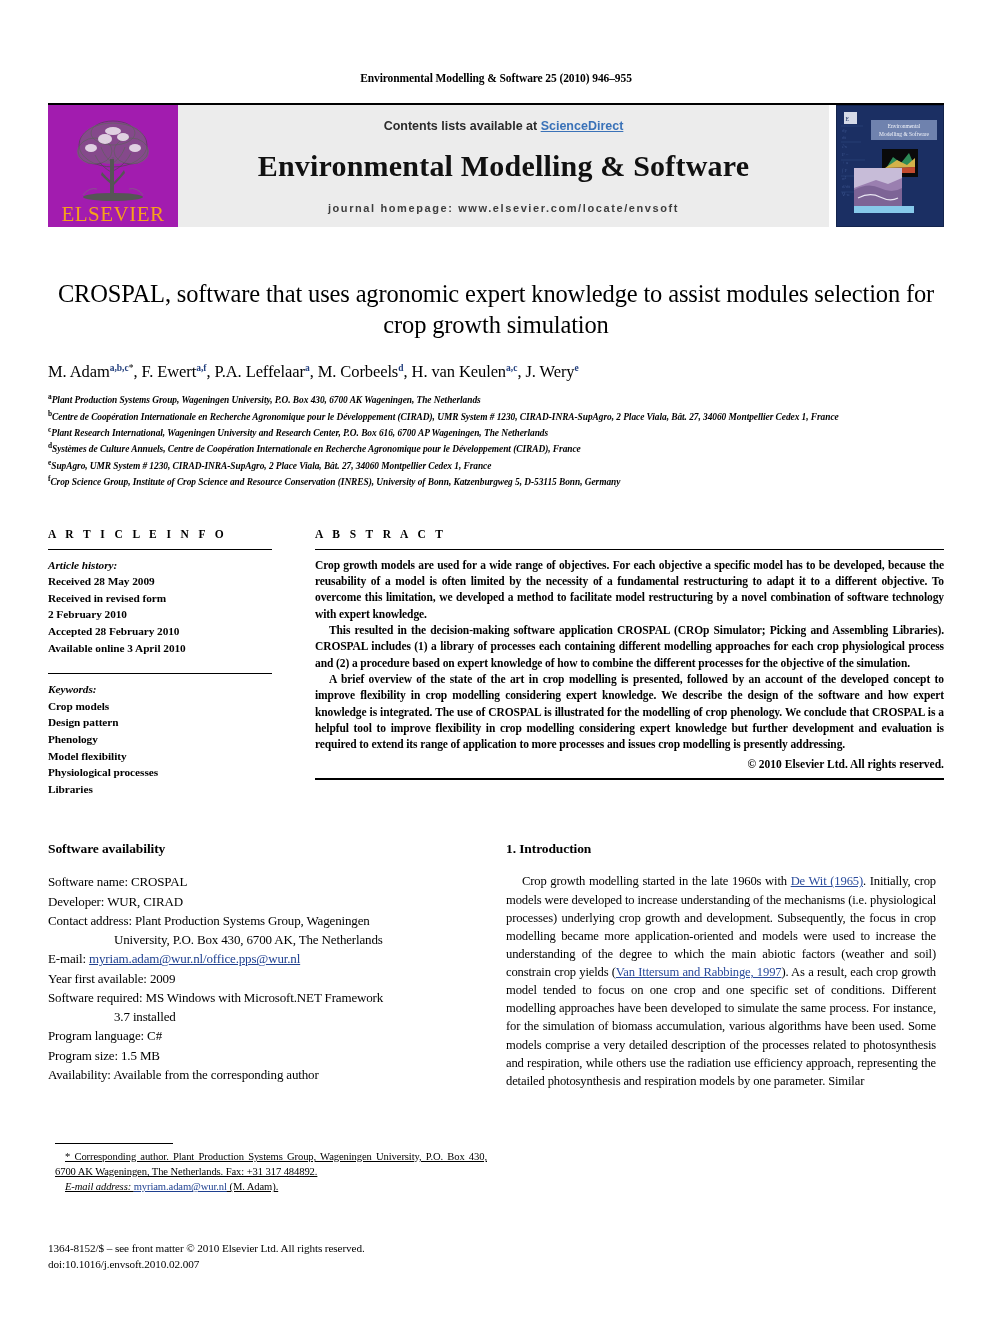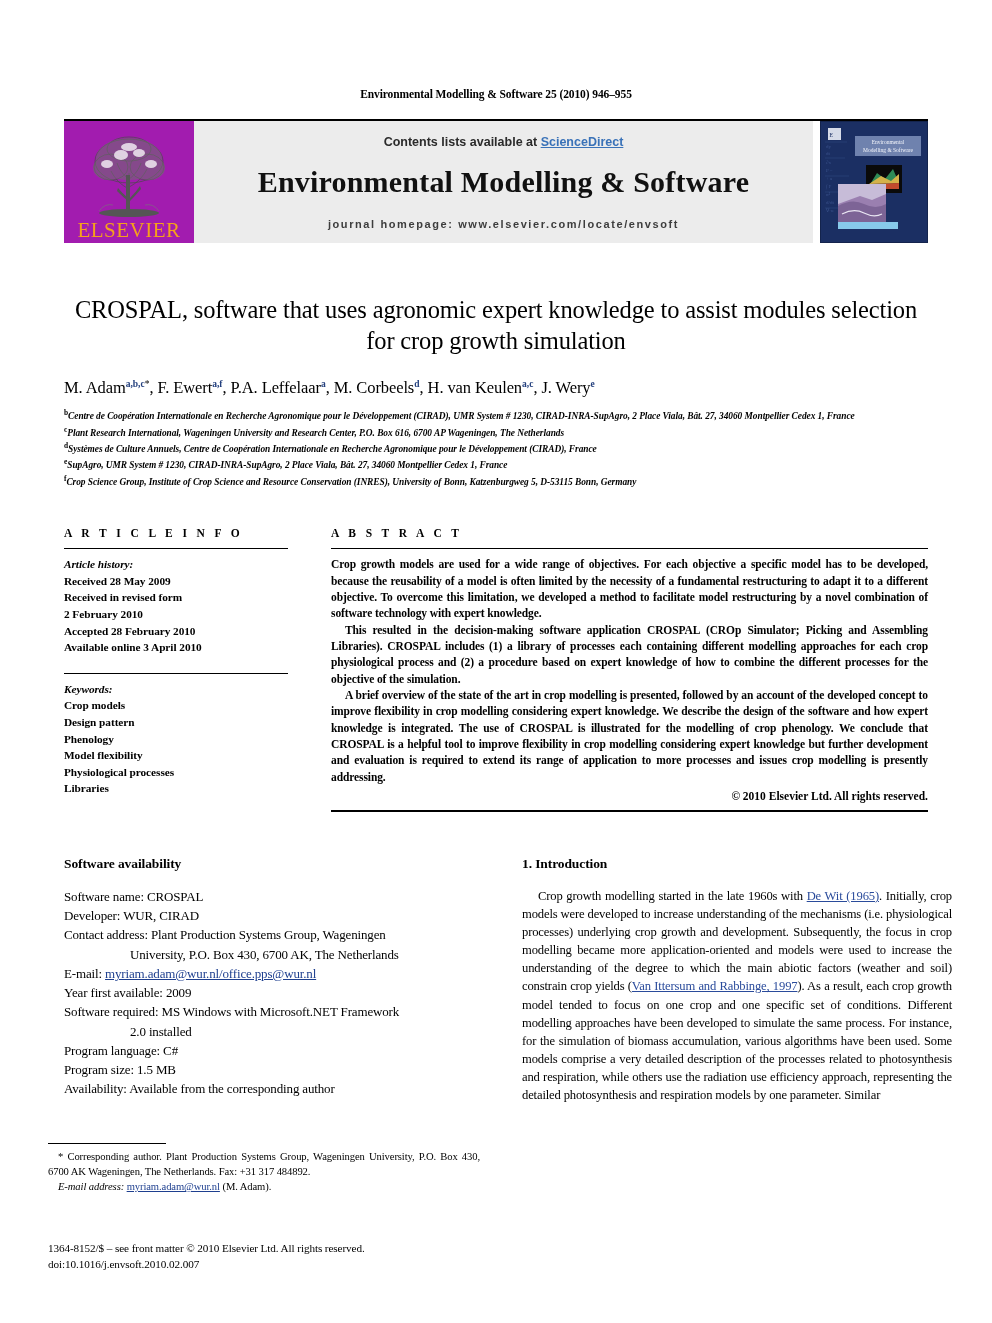--- a/index.html
+++ b/index.html
@@ -12,21 +12,21 @@
     height: 1323px;
     font-family: "Liberation Serif", "DejaVu Serif", serif;
     color: #000000;
     position: relative;
     overflow: hidden;
   }
   .page {
     position: relative;
     width: 992px;
     height: 1323px;
-    padding: 16px;
+    padding: 0;
     box-sizing: border-box;
   }
 
   
   .runninghead {
     text-align: center;
     font-size: 11.5px;
     font-weight: bold;
     letter-spacing: -0.1px;
     padding-top: 72px;
@@ -243,23 +243,24 @@
     line-height: 1.44;
     text-align: justify;
     letter-spacing: -0.15px;
   }
   .intro-text p { margin: 0; text-indent: 16px; }
   .cite { color: #2a4b9b; }
 
   
   .footnote {
     position: absolute;
-    left: 48px;
+    left: 55px;
     top: 1143px;
     width: 432px;
+    text-decoration: underline;
   }
   .fn-rule {
     border-top: 0.9px solid #000;
     width: 118px;
     margin-bottom: 5px;
   }
   .fn-text {
     font-size: 10.6px;
     line-height: 1.43;
     text-align: justify;
@@ -372,20 +373,21 @@
         <path d="M21 92 q12 -6 22 -1 q10 5 18 1" stroke="#e9e5f2" stroke-width="1.2" fill="none"></path>
         <rect x="17" y="100" width="60" height="7" fill="#87c9ea"></rect>
       </svg>
     </div>
   </div>
 
   <div class="title-block">
     <h1 class="article-title">CROSPAL, software that uses agronomic expert knowledge to assist modules selection for crop growth simulation</h1>
     <div class="authors"><span>M. Adam</span><sup>a,b,c</sup><sup class="star">*</sup>, <span>F. Ewert</span><sup>a,f</sup>, <span>P.A. Leffelaar</span><sup>a</sup>, <span>M. Corbeels</span><sup>d</sup>, <span>H. van Keulen</span><sup>a,c</sup>, <span>J. Wery</span><sup>e</sup></div>
     <div class="affiliations">
+        <div class="aff"><sup>a</sup>Plant Production Systems Group, Wageningen University, P.O. Box 430, 6700 AK Wageningen, The Netherlands</div>
         <div class="aff"><sup>b</sup>Centre de Coopération Internationale en Recherche Agronomique pour le Développement (CIRAD), UMR System # 1230, CIRAD-INRA-SupAgro, 2 Place Viala, Bât. 27, 34060 Montpellier Cedex 1, France</div>
         <div class="aff"><sup>c</sup>Plant Research International, Wageningen University and Research Center, P.O. Box 616, 6700 AP Wageningen, The Netherlands</div>
         <div class="aff"><sup>d</sup>Systèmes de Culture Annuels, Centre de Coopération Internationale en Recherche Agronomique pour le Développement (CIRAD), France</div>
         <div class="aff"><sup>e</sup>SupAgro, UMR System # 1230, CIRAD-INRA-SupAgro, 2 Place Viala, Bât. 27, 34060 Montpellier Cedex 1, France</div>
         <div class="aff"><sup>f</sup>Crop Science Group, Institute of Crop Science and Resource Conservation (INRES), University of Bonn, Katzenburgweg 5, D-53115 Bonn, Germany</div>
       </div>
   </div>
 
   <div class="info-abstract">
 
@@ -434,21 +436,21 @@
     <div class="bcol">
       <h2 class="sec-title serifish">Software availability</h2>
       <div class="avail-list" id="avail-list">
           <div class="row"><span>Software name: </span><span>CROSPAL</span></div>
           <div class="row"><span>Developer: </span><span>WUR, CIRAD</span></div>
           <div class="row"><span>Contact address: </span><span>Plant Production Systems Group, Wageningen</span></div>
           <div class="row cont"><span>University, P.O. Box 430, 6700 AK, The Netherlands</span></div>
           <div class="row"><span>E-mail: </span><a class="mail-link" href="#">myriam.adam@wur.nl/office.pps@wur.nl</a></div>
           <div class="row"><span>Year first available: </span><span>2009</span></div>
           <div class="row"><span>Software required: </span><span>MS Windows with Microsoft.NET Framework</span></div>
-          <div class="row cont"><span>2.0 installed</span></div>
+          <div class="row cont"><span>3.7 installed</span></div>
           <div class="row"><span>Program language: </span><span>C#</span></div>
           <div class="row"><span>Program size: </span><span>1.5 MB</span></div>
           <div class="row"><span>Availability: </span><span>Available from the corresponding author</span></div>
         </div>
     </div>
     <div class="bcol">
       <h2 class="sec-title serifish">1. Introduction</h2>
       <div class="intro-text" id="intro-body">
           <p>Crop growth modelling started in the late 1960s with <a class="cite" href="#">De Wit (1965)</a>. Initially, crop models were developed to increase understanding of the mechanisms (i.e. physiological processes) underlying crop growth and development. Subsequently, the focus in crop modelling became more application-oriented and models were used to increase the understanding of the degree to which the main abiotic factors (weather and soil) constrain crop yields (<a class="cite" href="#">Van Ittersum and Rabbinge, 1997</a>). As a result, each crop growth model tended to focus on one crop and one specific set of conditions. Different modelling approaches have been developed to simulate the same process. For instance, for the simulation of biomass accumulation, various algorithms have been used. Some models comprise a very detailed description of the processes related to photosynthesis and respiration, while others use the radiation use efficiency approach, representing the detailed photosynthesis and respiration models by one parameter. Similar</p>
         </div>

